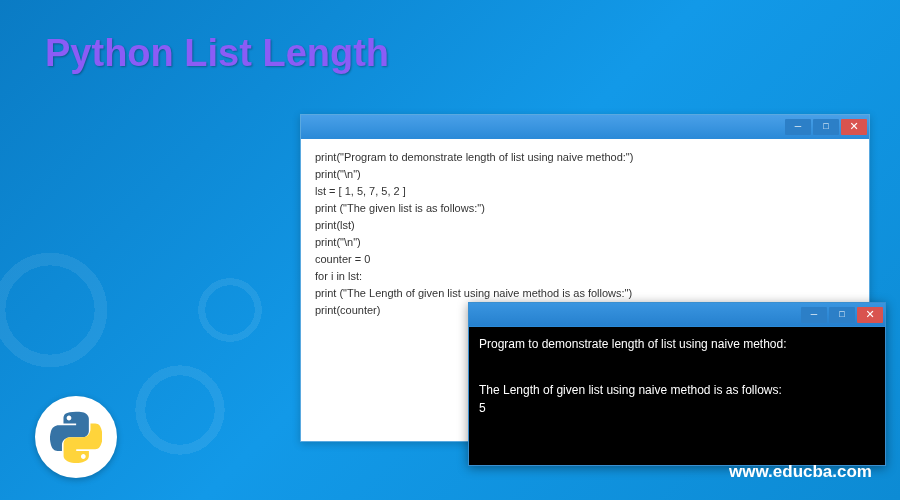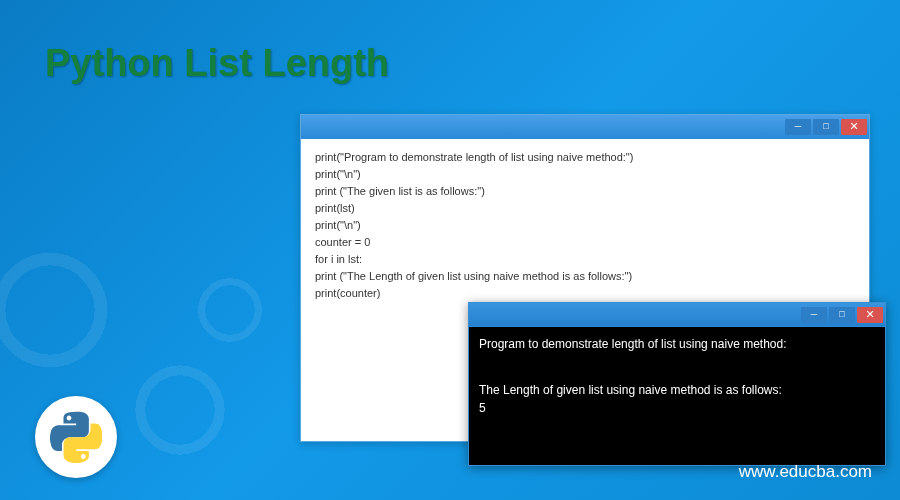--- a/index.html
+++ b/index.html
@@ -18,23 +18,23 @@
       border-radius: 50%;
       opacity: 0.08;
       background: radial-gradient(circle, transparent 35%, #fff 35%, #fff 45%, transparent 45%);
     }
     .gear1 { width: 180px; height: 180px; top: 220px; left: -40px; }
     .gear2 { width: 140px; height: 140px; top: 340px; left: 110px; }
     .gear3 { width: 100px; height: 100px; top: 260px; left: 180px; }
     
     .page-title {
       position: absolute;
-      top: 42px;
+      top: 32px;
       left: 45px;
-      color: #15803d;
+      color: #8b5cf6;
       font-size: 38px;
       font-weight: bold;
       text-shadow: 1px 1px 2px rgba(0,0,0,0.3);
     }
     
     
     .editor-window {
       position: absolute;
       top: 114px;
       left: 300px;
@@ -123,41 +123,42 @@
       justify-content: center;
       box-shadow: 0 2px 6px rgba(0,0,0,0.25);
     }
     
     .website {
       position: absolute;
       bottom: 18px;
       right: 28px;
       color: #fff;
       font-size: 17px;
-      font-weight: 400;
+      font-weight: 700;
     }
   </style>
 </head>
 <body>
 
 <div class="gear-bg gear1"></div>
 <div class="gear-bg gear2"></div>
 <div class="gear-bg gear3"></div>
 
 <h1 class="page-title">Python List Length</h1>
 
 <div class="editor-window">
   <div class="titlebar">
     <div class="win-btn min">─</div>
     <div class="win-btn max">□</div>
     <div class="win-btn close">✕</div>
   </div>
   <div class="code-body">
     <div>print("Program to demonstrate length of list using naive method:")</div>
     <div>print("\n")</div>
+    <div>lst = [ 1, 5, 7, 5, 2 ]</div>
     <div>print ("The given list is as follows:")</div>
     <div>print(lst)</div>
     <div>print("\n")</div>
     <div>counter = 0</div>
     <div>for i in lst:</div>
     <div>print ("The Length of given list using naive method is as follows:")</div>
     <div>print(counter)</div>
   </div>
 </div>
 

